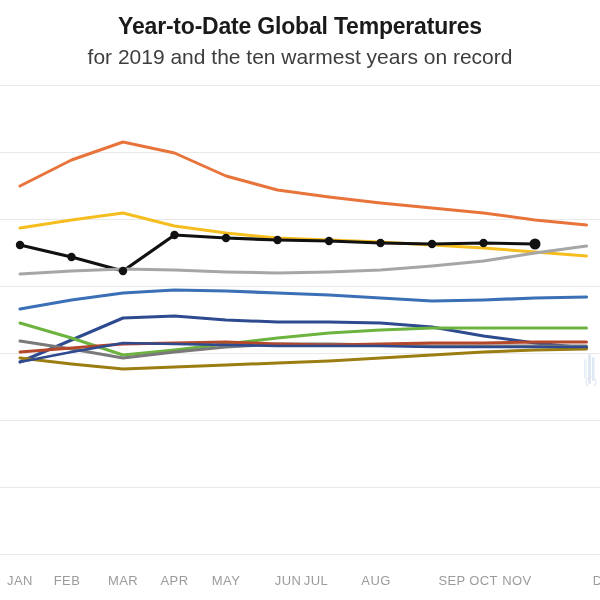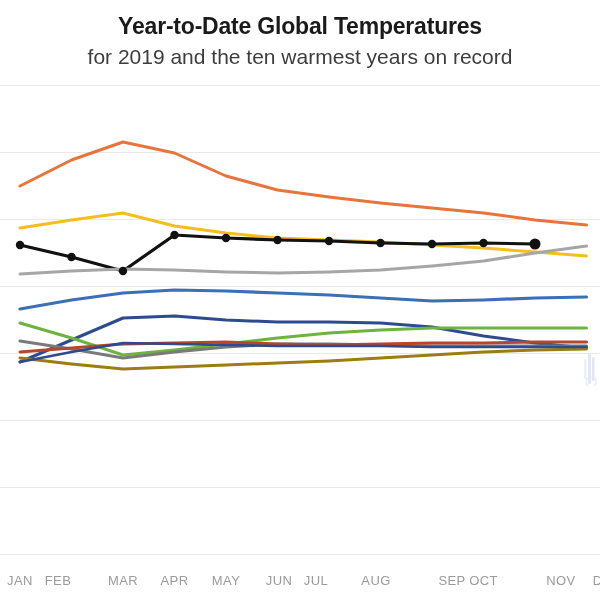--- a/index.html
+++ b/index.html
@@ -126,30 +126,30 @@
           <circle cx="380.5" cy="243" r="4.2" fill="#111111"></circle>
           <circle cx="432" cy="244" r="4.2" fill="#111111"></circle>
           <circle cx="483.5" cy="243" r="4.2" fill="#111111"></circle>
           <circle cx="535" cy="244" r="5.5" fill="#111111"></circle>
         </g>
     </svg>
   </div>
 
   <div class="axis-labels" id="axis-labels">
       <div class="axis-tick-label" style="left: 20px;">JAN</div>
-      <div class="axis-tick-label" style="left: 58px;">FEB</div>
+      <div class="axis-tick-label" style="left: 67px;">FEB</div>
       <div class="axis-tick-label" style="left: 123px;">MAR</div>
       <div class="axis-tick-label" style="left: 174.5px;">APR</div>
       <div class="axis-tick-label" style="left: 226px;">MAY</div>
-      <div class="axis-tick-label" style="left: 279px;">JUN</div>
+      <div class="axis-tick-label" style="left: 288px;">JUN</div>
       <div class="axis-tick-label" style="left: 316px;">JUL</div>
       <div class="axis-tick-label" style="left: 376px;">AUG</div>
       <div class="axis-tick-label" style="left: 432px; margin-left: 20px;">SEP</div>
       <div class="axis-tick-label" style="left: 483.5px;">OCT</div>
-      <div class="axis-tick-label" style="left: 561px;">NOV</div>
+      <div class="axis-tick-label" style="left: 517px;">NOV</div>
       <div class="axis-tick-label" style="left: 607px;">DEC</div>
     </div>
 
   <div class="watermark">
     <svg viewBox="0 0 26 34" width="26" height="34">
       <g fill="#9ab8d8">
         <rect x="16" y="2" width="3" height="30" rx="1"></rect>
         <rect x="20" y="5" width="2.5" height="24" rx="1"></rect>
         <rect x="12" y="7" width="2.5" height="20" rx="1" opacity="0.7"></rect>
         <circle cx="19" cy="30" r="5" fill="none" stroke="#9ab8d8" stroke-width="1.2"></circle>

